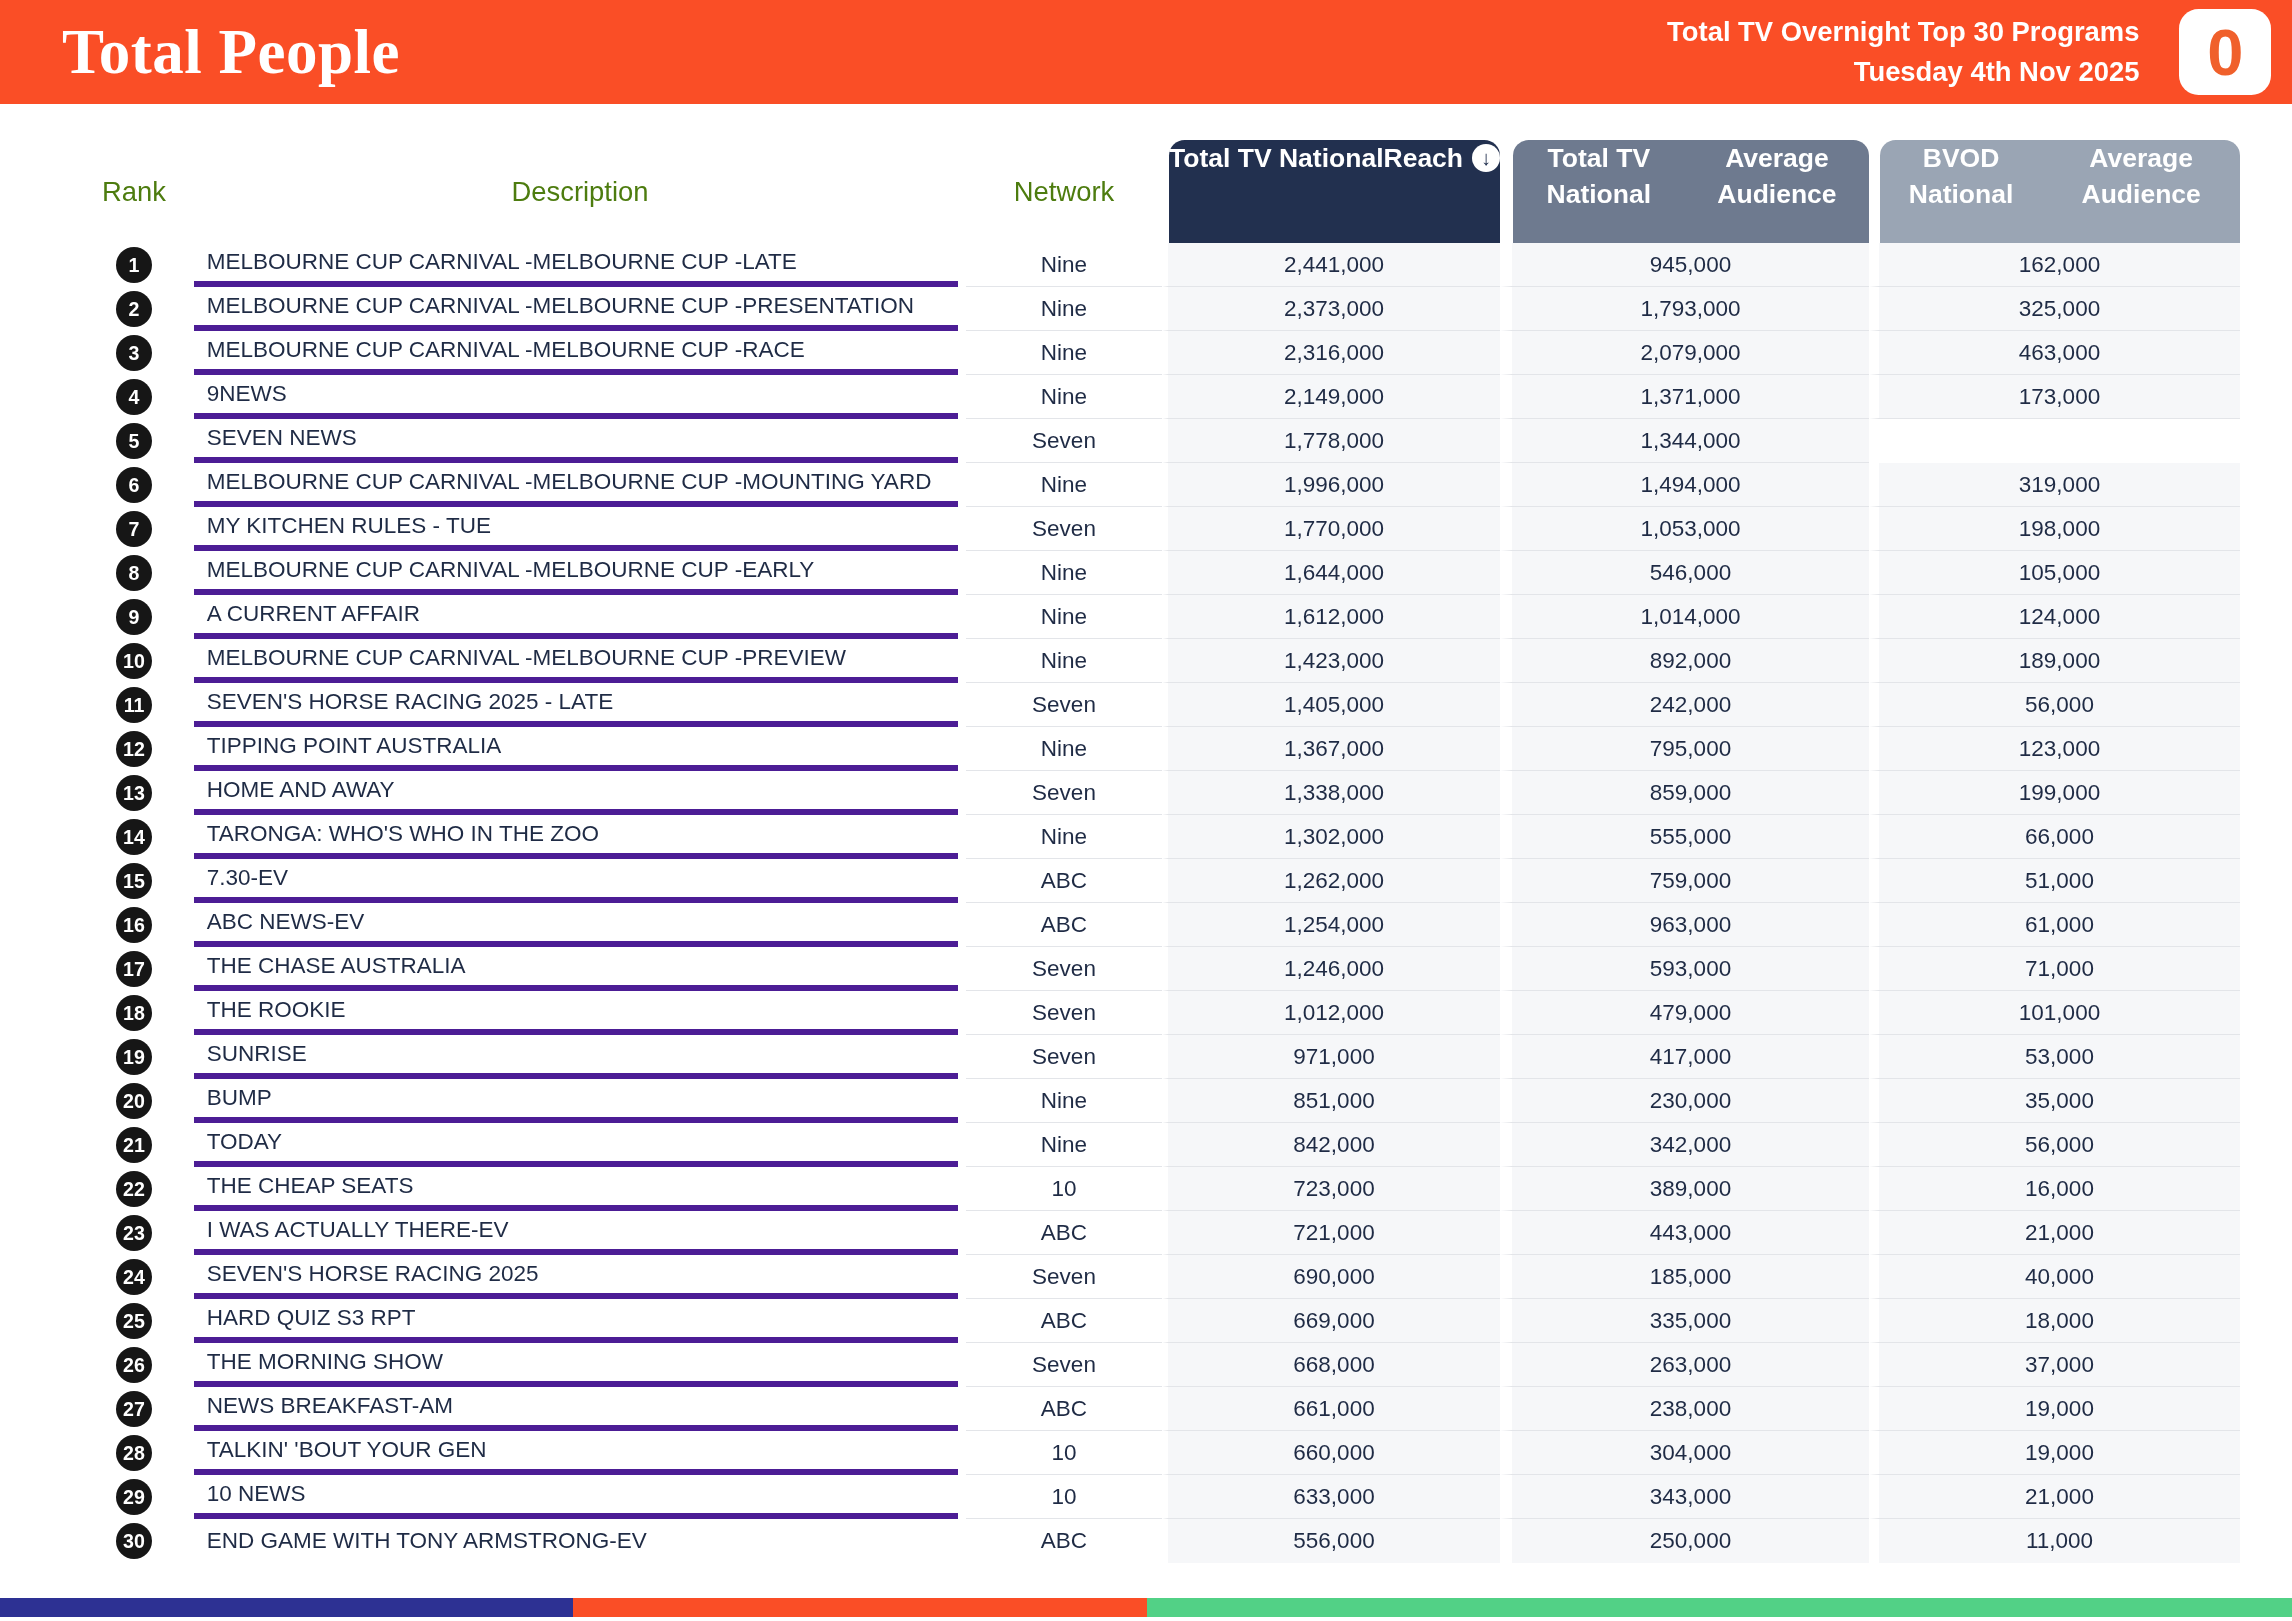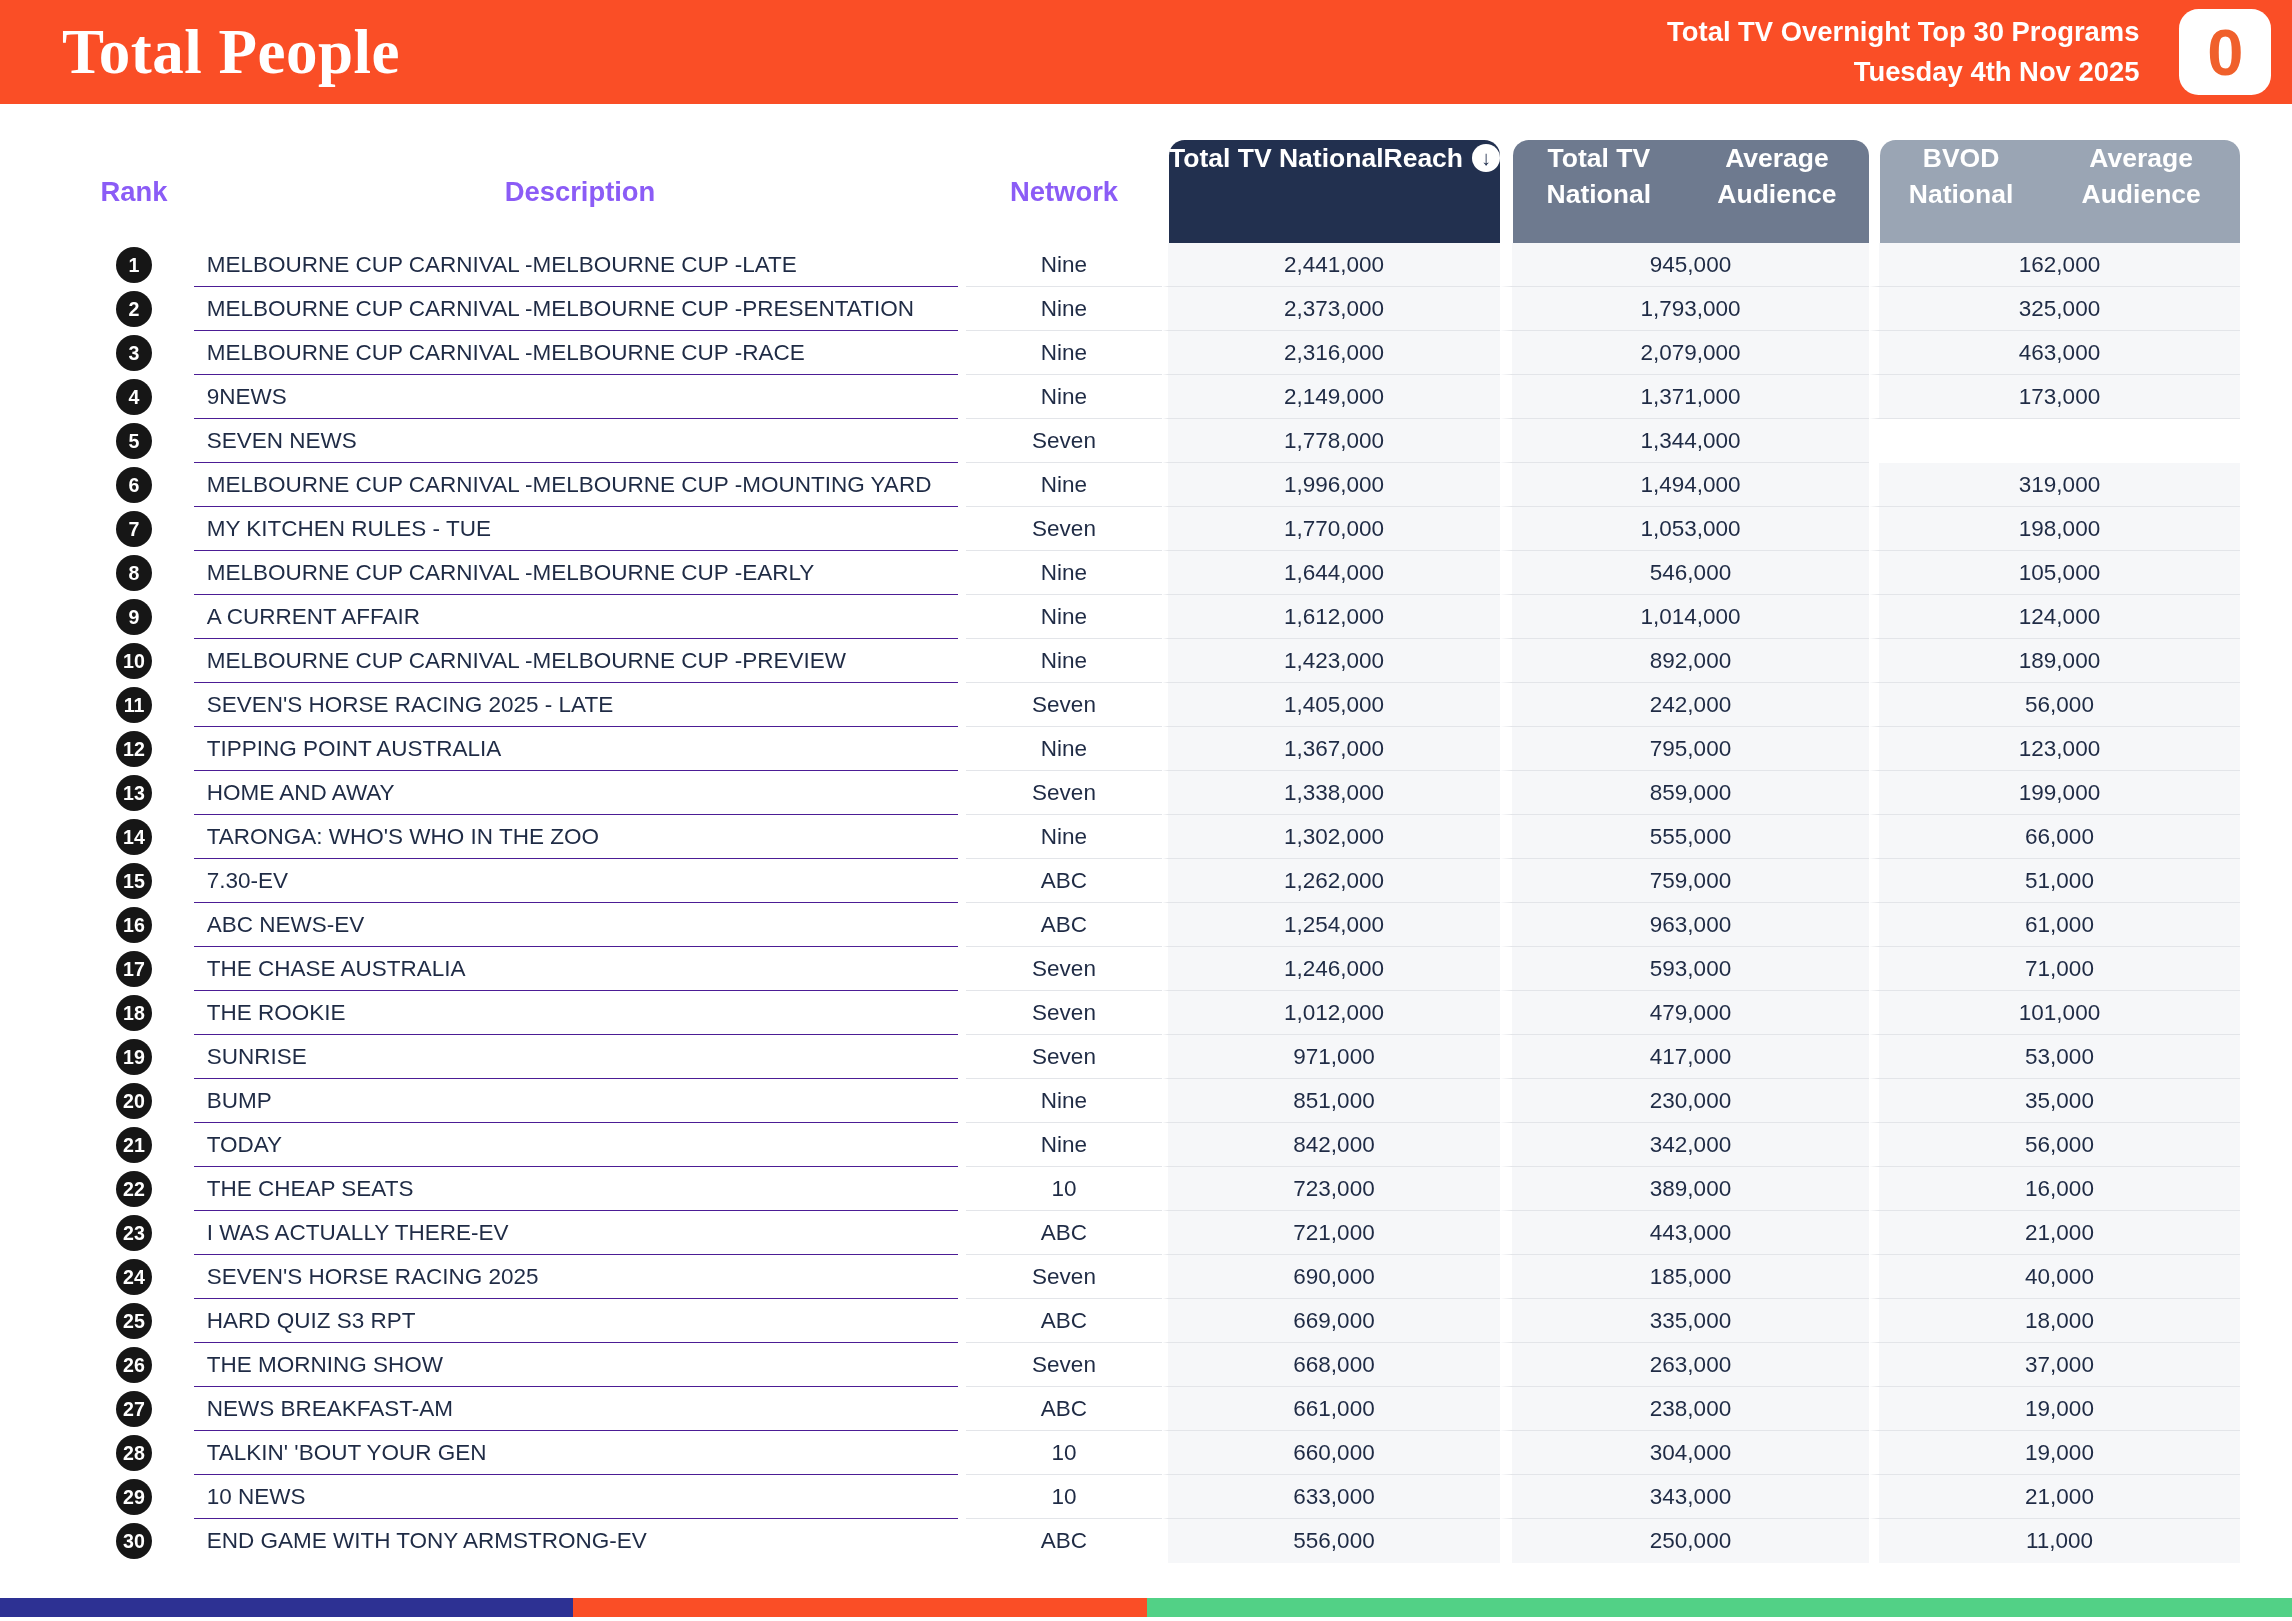--- a/index.html
+++ b/index.html
@@ -57,21 +57,21 @@
     grid-template-columns:120px 772px 196px 338px 369px 371px;
   }
   .thead{
     margin-top:36px;
     padding-left:74px;
     height:103px;
     box-sizing:border-box;
   }
   .th-plain{
     display:flex;align-items:center;justify-content:center;
-    font-weight:bold;font-size:27.4px;color:#8b5cf6;
+    font-weight:normal;font-size:27.4px;color:#4d7c0f;
   }
   .pill-cell{box-sizing:border-box;height:103px;}
   .pc1{padding-left:6.9px;}
   .pc2{padding-left:12.7px;}
   .pc3{padding-left:10.8px;border-radius:7px;}
   .pill{
     height:100%;
     border-radius:15.7px 15.7px 0 0;
     color:#ffffff;
     font-weight:bold;
@@ -106,21 +106,21 @@
     width:36px;height:36px;border-radius:50%;
     background:#161616;color:#ffffff;
     font-weight:bold;font-size:19.6px;
     display:flex;align-items:center;justify-content:center;
   }
   .c-desc{
     display:flex;align-items:center;
     padding-left:12.7px;
     margin-right:7.8px;
     font-size:22.5px;color:#1f2b45;
-    border-bottom:1px solid #4c1d95;
+    border-bottom:6px solid #4c1d95;
     white-space:nowrap;overflow:hidden;
   }
   .c-net{
     display:flex;align-items:center;justify-content:center;
     font-size:22.5px;color:#1f2b45;
     border-bottom:1px solid #e3e5e9;
   }
   .c-num{
     display:flex;align-items:center;justify-content:center;
     font-size:22.5px;color:#1f2b45;

